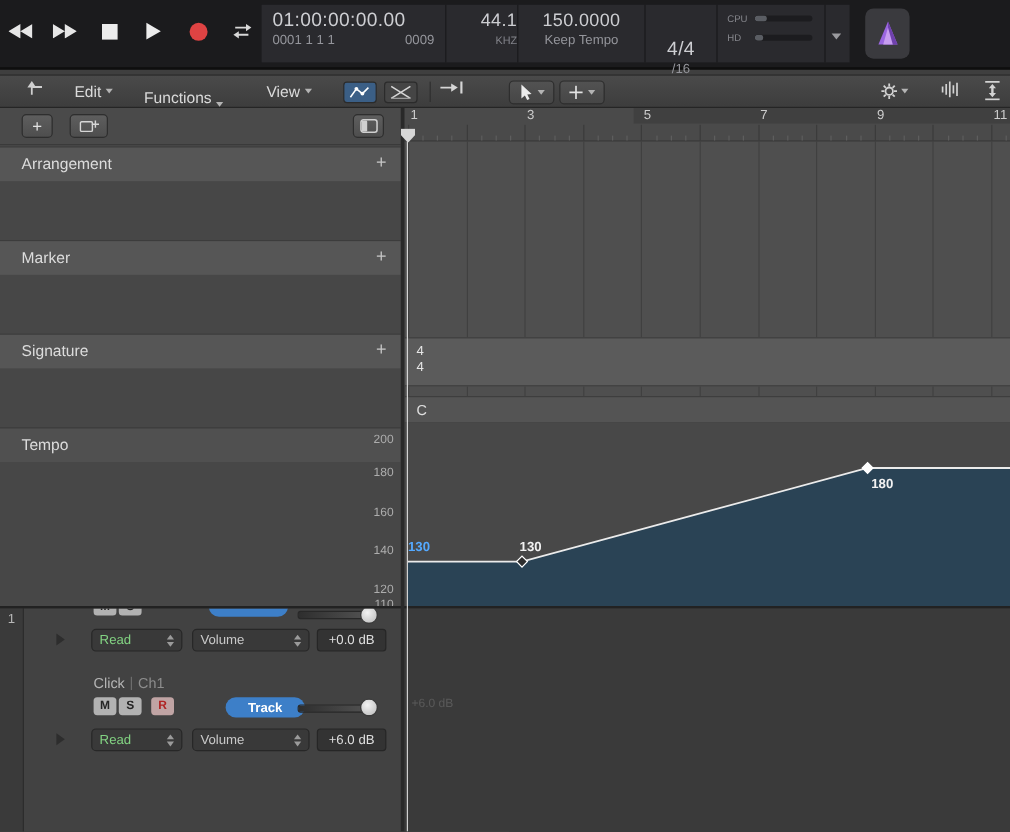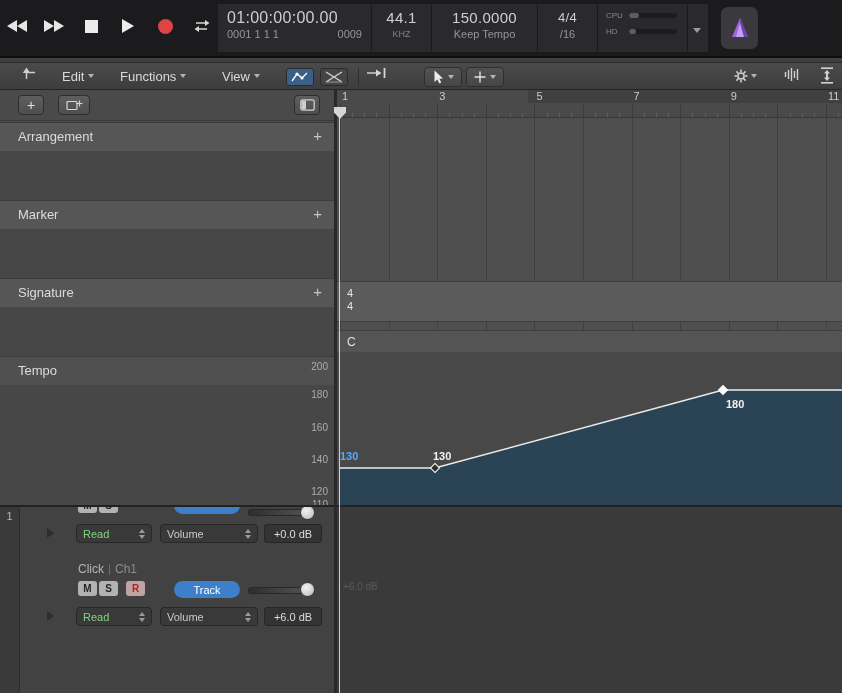--- a/index.html
+++ b/index.html
@@ -9,21 +9,21 @@
   .tbtns{position:absolute;left:4px;top:10px;display:flex;gap:11px;align-items:center;}
   .tbtn{width:26px;height:32px;display:flex;align-items:center;justify-content:center;cursor:default;}
   .stop-sq{width:13px;height:13px;background:#ececec;}
   .rec-circle{width:15px;height:15px;border-radius:50%;background:#df4343;}
   .lcd{position:absolute;left:218px;top:4px;width:490px;height:48px;background:#2a2a2e;display:flex;color:#cdced2;}
   .lcd-sec{border-right:1px solid #1a1a1c;box-sizing:border-box;padding-top:5px;}
   .lcd-big{font-size:16px;line-height:18px;letter-spacing:.3px;color:#cdced2;}
   .lcd-small{font-size:11px;line-height:15px;color:#94959b;}
   .lcd-time{width:154px;padding-left:9px;padding-right:9px;}
   .lcd-sub{display:flex;justify-content:space-between;gap:20px;}
-  .lcd-rate{width:60px;text-align:center;}
+  .lcd-rate{width:60px;text-align:right;}
   .lcd-tempo{width:106px;text-align:center;}
   .lcd-sig{width:60px;text-align:center;}
   .lcd-meters{width:90px;padding:7px 6px 0 8px;}
   .meter-row{display:flex;align-items:center;gap:5px;margin-bottom:7px;}
   .meter-label{font-size:8px;color:#85868c;width:18px;}
   .meter-bar{width:48px;height:5px;border-radius:2.5px;background:#1c1c1f;position:relative;overflow:hidden;}
   .meter-fill{position:absolute;left:0;top:0;height:5px;width:10px;background:#5a5d63;border-radius:2.5px;}
   .lcd-chevron{width:18px;border-right:none;display:flex;align-items:center;justify-content:center;}
   .chev{width:0;height:0;border-left:4px solid transparent;border-right:4px solid transparent;border-top:5px solid #9a9a9e;}
   .chev.sm{border-left-width:3.5px;border-right-width:3.5px;border-top-width:4px;border-top-color:#b4b4b4;}
@@ -137,21 +137,21 @@
       </div>
       <div class="lcd-sec lcd-rate">
         <div class="lcd-big" style="font-size:15px;">44.1</div>
         <div class="lcd-small" style="font-size:9px;color:#82838a;">KHZ</div>
       </div>
       <div class="lcd-sec lcd-tempo">
         <div class="lcd-big" style="font-size:15px;">150.0000</div>
         <div class="lcd-small">Keep Tempo</div>
       </div>
       <div class="lcd-sec lcd-sig">
-        <div class="lcd-big" style="font-size:13px;">4/4</div>
+        <div class="lcd-big" style="font-size:16px;margin-top:24px;">4/4</div>
         <div class="lcd-small">/16</div>
       </div>
       <div class="lcd-sec lcd-meters">
         <div class="meter-row">
           <span class="meter-label">CPU</span>
           <span class="meter-bar">
               <span class="meter-fill"></span>
             </span>
         </div>
         <div class="meter-row">
@@ -179,21 +179,21 @@
     <div class="tb-icon" style="left:22px;">
       <svg width="15" height="15" viewBox="0 0 15 15">
           <path d="M4.5,12 V5.5 H13" stroke="#cfcfcf" stroke-width="1.5" fill="none"></path>
           <path d="M4.5,0.5 L0.8,6 L8.2,6 Z" fill="#cfcfcf"></path>
         </svg>
     </div>
     <div class="dd" style="left:62px;justify-content:space-between;">
       <span>Edit</span>
         <span class="chev sm"></span>
     </div>
-    <div class="dd" style="left:120px;">
+    <div class="dd" style="left:120px;align-items:flex-end;">
       <span>Functions</span>
         <span class="chev sm"></span>
     </div>
     <div class="dd" style="left:222px;">
       <span>View</span>
         <span class="chev sm"></span>
     </div>
     <div class="tb-btn on" style="left:286px;">
       <svg width="18" height="12" viewBox="0 0 18 12">
           <polyline points="1,10 6,3 11,7 16,2" fill="none" stroke="#ffffff" stroke-width="1.3"></polyline>
@@ -347,21 +347,21 @@
     <div class="vbox" style="left:264px;top:17px;">+0.0 dB</div>
 
     <div class="tname" style="left:78px;top:55px;">
       <span>Click</span>
       <span class="bar"></span>
       <span class="ch">Ch1</span>
     </div>
     <div class="msr" style="left:78px;top:74px;">M</div>
     <div class="msr" style="left:99px;top:74px;">S</div>
     <div class="msr r" style="left:126px;top:74px;">R</div>
-    <div class="track-pill" style="left:174px;top:74px;">Track</div>
+    <div class="track-pill" style="left:188px;top:74px;font-weight:bold;">Track</div>
     <div class="slider" style="left:248px;top:80px;">
         <div class="knob"></div>
       </div>
 
     <div class="disc" style="left:47px;top:104px;"></div>
     <div class="abtn" style="left:76px;top:100px;width:76px;">
       <span class="green">Read</span>
       <span class="ud">
           <i class="up"></i>
           <i class="dn"></i>

